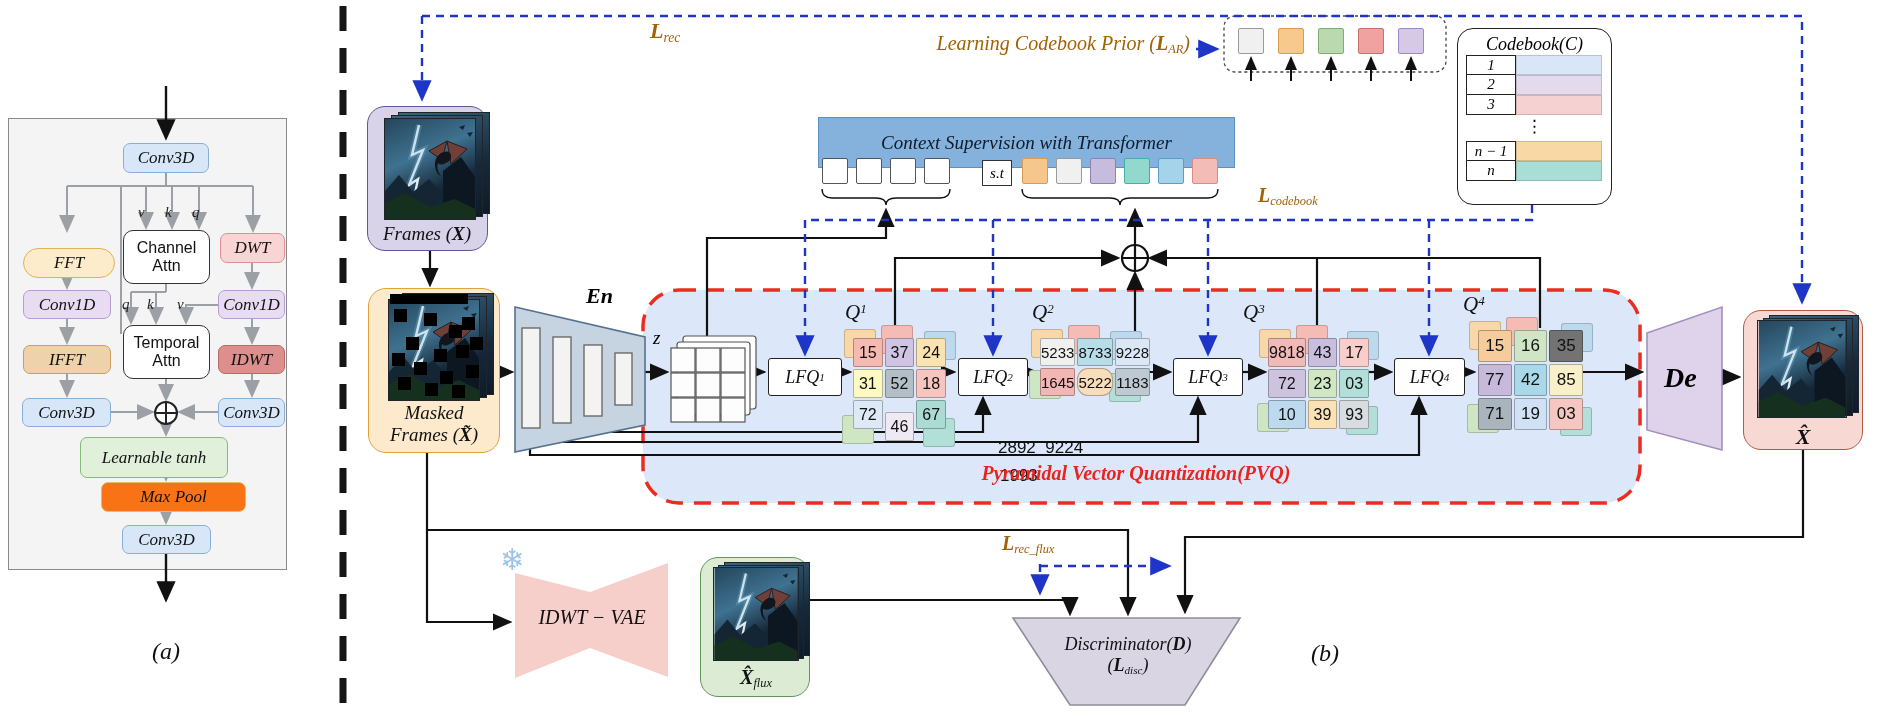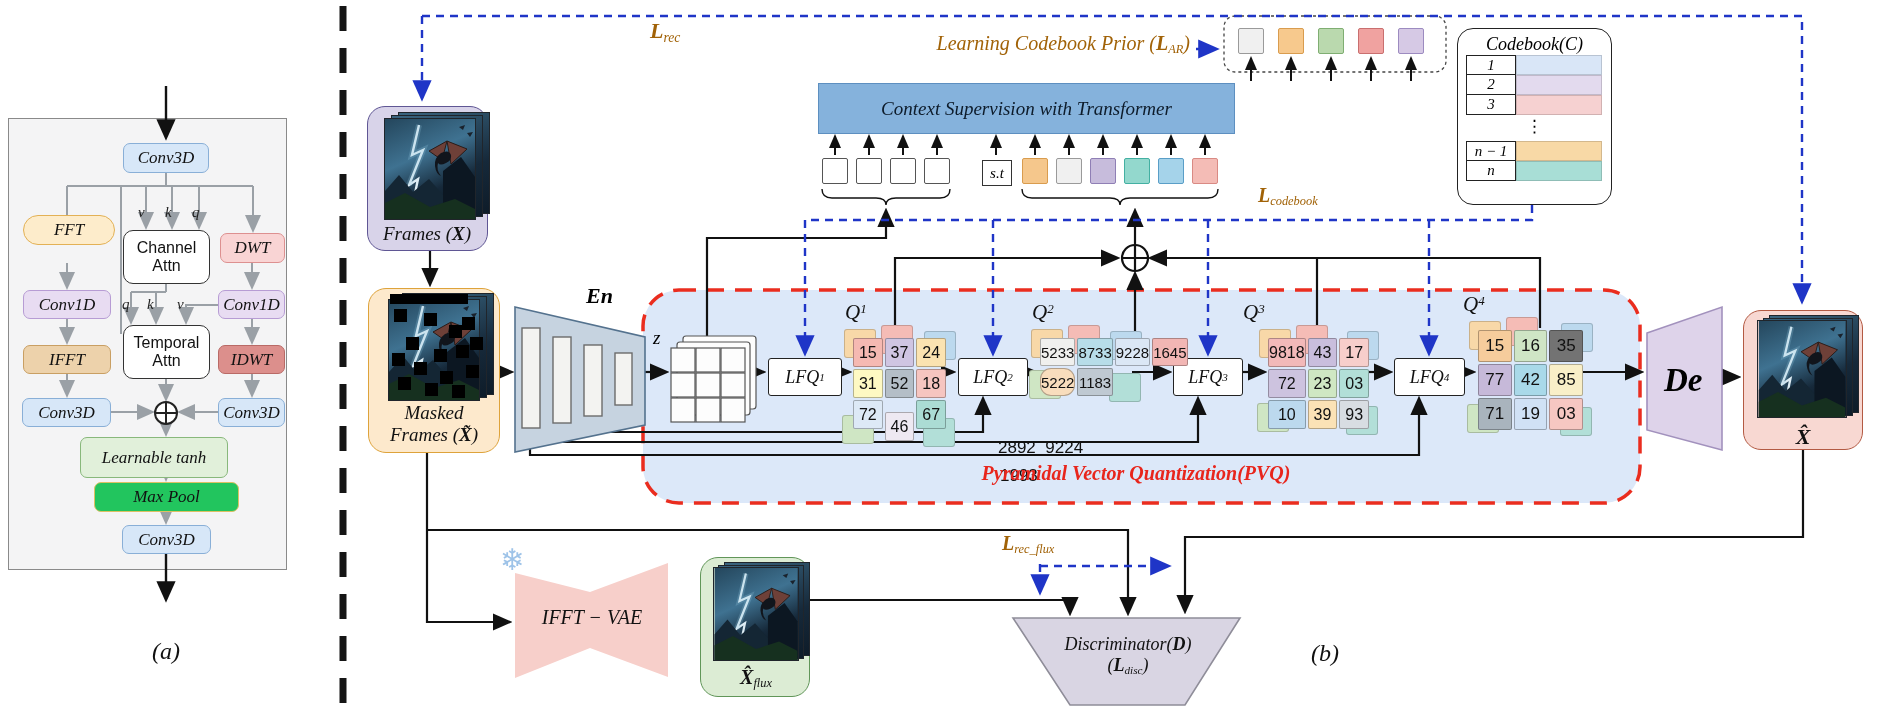--- a/index.html
+++ b/index.html
@@ -18,21 +18,21 @@
   .sup{font-size:0.62em;vertical-align:0.5em;}
   
   .c-conv3d{background:#d7e7f8;border-color:#89afd7;}
   .c-fft{background:#fdeccb;border-color:#e3b155;}
   .c-dwt{background:#f9d4d4;border-color:#dd9090;}
   .c-conv1d{background:#e8dcf2;border-color:#b79cd4;}
   .c-ifft{background:#edd2ab;border-color:#c99f63;}
   .c-idwt{background:#dc8f8c;border-color:#b96a66;}
   .c-attn{background:#fff;border-color:#333;border-radius:10px;}
   .c-tanh{background:#e1f0da;border-color:#88b87b;}
-  .c-pool{background:#22c55e;border-color:#dcc163;}
+  .c-pool{background:#f97316;border-color:#dcc163;margin-left:7px;}
   .qkv{position:absolute;z-index:2;font-size:15px;color:#222;}
   
   .mediabox{position:absolute;z-index:2;border-radius:18px;box-sizing:border-box;}
   .scenewrap{position:absolute;z-index:2;}
   .page{position:absolute;border:1px solid #20252b;background:linear-gradient(160deg,#3a6580,#16293a 60%,#0e1c29);}
   .framelabel{position:absolute;z-index:3;font-style:italic;font-size:19px;color:#111;text-align:center;}
   .masks{position:absolute;z-index:4;width:13px;height:13px;background:#000;
      box-shadow:30px 4px #000,55px 16px #000,12px 28px #000,40px 40px #000,68px 8px #000,
        62px 36px #000,20px 53px #000,46px 62px #000,72px 56px #000,4px 68px #000,
        31px 74px #000,58px 76px #000,76px 28px #000,-2px 44px #000;}
@@ -42,32 +42,32 @@
   .qlabel{position:absolute;z-index:3;font-style:italic;font-size:21px;color:#111;}
   .qgrid{position:absolute;z-index:2;}
   .qcards i{position:absolute;width:30px;height:27px;border-radius:3px;border:1px solid rgba(0,0,0,.18);z-index:1;}
   .qcards i:nth-child(1){left:-9px;top:-9px;background:#f8d8a8;}
   .qcards i:nth-child(2){left:28px;top:-13px;background:#f5bcb6;}
   .qcards i:nth-child(3){right:-10px;top:-7px;background:#bcd9ee;}
   .qcards i:nth-child(4){left:-11px;bottom:-3px;background:#cfe6c4;}
   .qcards i:nth-child(5){right:-9px;bottom:-6px;background:#b2dfd8;}
   .cells{position:relative;z-index:2;display:grid;gap:2px;}
   .cols3{grid-template-columns:repeat(3,1fr);}
-  .cols2{grid-template-columns:repeat(4,1fr);}
+  .cols2{grid-template-columns:repeat(3,1fr);}
   .qcell{display:flex;align-items:center;justify-content:center;border:1px solid rgba(0,0,0,.28);
          border-radius:2px;font-family:"Liberation Sans",sans-serif;font-size:16px;color:#111;height:27px;}
   .g-q2 .qcell{height:26px;font-size:15px;}
   .g-q4 .qcell{height:30px;font-size:17px;}
   .extra-num{position:absolute;z-index:3;font-family:"Liberation Sans",sans-serif;font-size:17px;color:#111;}
   .tokrow{position:absolute;z-index:2;display:flex;gap:8px;}
   .tokrow span{width:26px;height:26px;border:1.6px solid #555;border-radius:2px;box-sizing:border-box;display:inline-block;}
   .stbox{position:absolute;z-index:2;border:1.4px solid #333;background:#fff;font-style:italic;
          font-size:15px;display:flex;align-items:center;justify-content:center;}
   .bar{position:absolute;z-index:2;background:#85b2dc;border:1.5px solid #5d8fc0;display:flex;
-       align-items:center;justify-content:center;font-style:italic;font-size:19px;color:#0d1b2a;}
+       align-items:center;justify-content:center;font-style:italic;font-size:19px;color:#0d1b2a;margin-top:34px;}
   .losslabel{position:absolute;z-index:3;font-size:20px;color:#a16207;}
   .codebook{position:absolute;z-index:2;border:1.6px solid #222;border-radius:16px;background:#fff;}
   .cbtitle{text-align:center;font-style:italic;font-size:18px;margin-top:5px;}
   .cbrow{display:flex;margin-left:8px;}
   .cbidx{width:50px;height:20px;border:1px solid #222;border-top:none;box-sizing:border-box;text-align:center;
          font-style:italic;font-size:15px;line-height:19px;background:#fff;}
   .cbrow.first .cbidx{border-top:1px solid #222;}
   .cbval{width:86px;height:20px;box-sizing:border-box;border:1px solid rgba(0,0,0,.15);}
   .cbdots{height:26px;text-align:center;font-size:17px;line-height:24px;letter-spacing:0;}
   .snow{position:absolute;z-index:3;font-size:30px;color:#9ec3e8;font-family:"DejaVu Sans",sans-serif;}
@@ -260,21 +260,21 @@
           <rect x="721" y="398" width="24" height="24"></rect>
       </g>
     </g>
   </svg>
 
   <div class="abs lay2" style="left:8px;top:118px;width:277px;height:450px;background:#f4f4f5;border:1.5px solid #8a8a8a;z-index:0;"></div>
 
   <div class="box c-conv3d" style="left:123px;top:143px;width:86px;height:30px;">
       <span>Conv3D</span>
     </div>
-  <div class="box c-fft" style="left:23px;top:215px;width:92px;height:30px;border-radius:15px;">
+  <div class="box c-fft" style="left:23px;top:248px;width:92px;height:30px;border-radius:15px;">
       <span>FFT</span>
     </div>
   <div class="box c-attn sans" style="left:123px;top:230px;width:87px;height:54px;flex-direction:column;line-height:1.1;font-size:16px;">
     <span>Channel</span>
     <span>Attn</span>
   </div>
   <div class="box c-dwt" style="left:220px;top:233px;width:65px;height:30px;">
       <span>DWT</span>
     </div>
   <div class="box c-conv1d" style="left:23px;top:290px;width:88px;height:29px;">
@@ -338,21 +338,21 @@
     <div class="maskbar" style="left:2px;top:-5px;width:78px;height:10px;"></div>
     <div class="masks" style="left:6px;top:10px;"></div>
   </div>
   <div class="framelabel" style="left:368px;top:402px;width:132px;line-height:1.18;">
     <span>Masked</span><br>
     <span>Frames (</span><b>X̃</b><span>)</span>
   </div>
 
   <div class="enlabel cal" style="left:586px;top:283px;">En</div>
   <div class="enlabel mathit" style="left:653px;top:327px;font-size:19px;">z</div>
-  <div class="delabel cal" style="left:1664px;top:362px;font-size:33px;">De</div>
+  <div class="delabel cal" style="left:1664px;top:362px;font-size:28px;">De</div>
 
   <div class="box lfq" style="left:768px;top:358px;width:74px;height:38px;">
     <span>LFQ</span>
       <span class="sub">1</span>
     </div>
   <div class="box lfq" style="left:958px;top:358px;width:70px;height:38px;">
     <span>LFQ</span>
       <span class="sub">2</span>
     </div>
   <div class="box lfq" style="left:1173px;top:358px;width:70px;height:38px;">
@@ -524,21 +524,21 @@
   <div class="scenewrap" style="left:1757px;top:320px;width:90px;height:100px;">
     <div class="page" style="left:12px;top:-5px;width:88px;height:96px;"></div>
     <div class="page" style="left:6px;top:-2px;width:88px;height:96px;"></div>
     <svg style="position:absolute;left:0;top:0;border:1px solid #20252b;" width="88" height="96">
         <use href="#scene"></use>
       </svg>
   </div>
   <div class="framelabel" style="left:1780px;top:424px;width:46px;font-size:22px;font-weight:bold;">X̂</div>
 
   <div class="snow" style="left:500px;top:542px;">❄</div>
-  <div class="framelabel" style="left:518px;top:606px;width:148px;font-size:20px;">IFFT − VAE</div>
+  <div class="framelabel" style="left:518px;top:606px;width:148px;font-size:20px;">IDWT − VAE</div>
 
   <div class="mediabox" style="left:700px;top:557px;width:110px;height:140px;background:#dcecd4;border:1.8px solid #619659;"></div>
   <div class="scenewrap" style="left:713px;top:567px;width:86px;height:94px;">
     <div class="page" style="left:11px;top:-5px;width:84px;height:92px;"></div>
     <div class="page" style="left:5px;top:-2px;width:84px;height:92px;"></div>
     <svg style="position:absolute;left:0;top:0;border:1px solid #20252b;" width="84" height="92">
         <use href="#scene"></use>
       </svg>
   </div>
   <div class="framelabel" style="left:712px;top:666px;width:88px;font-size:20px;">

